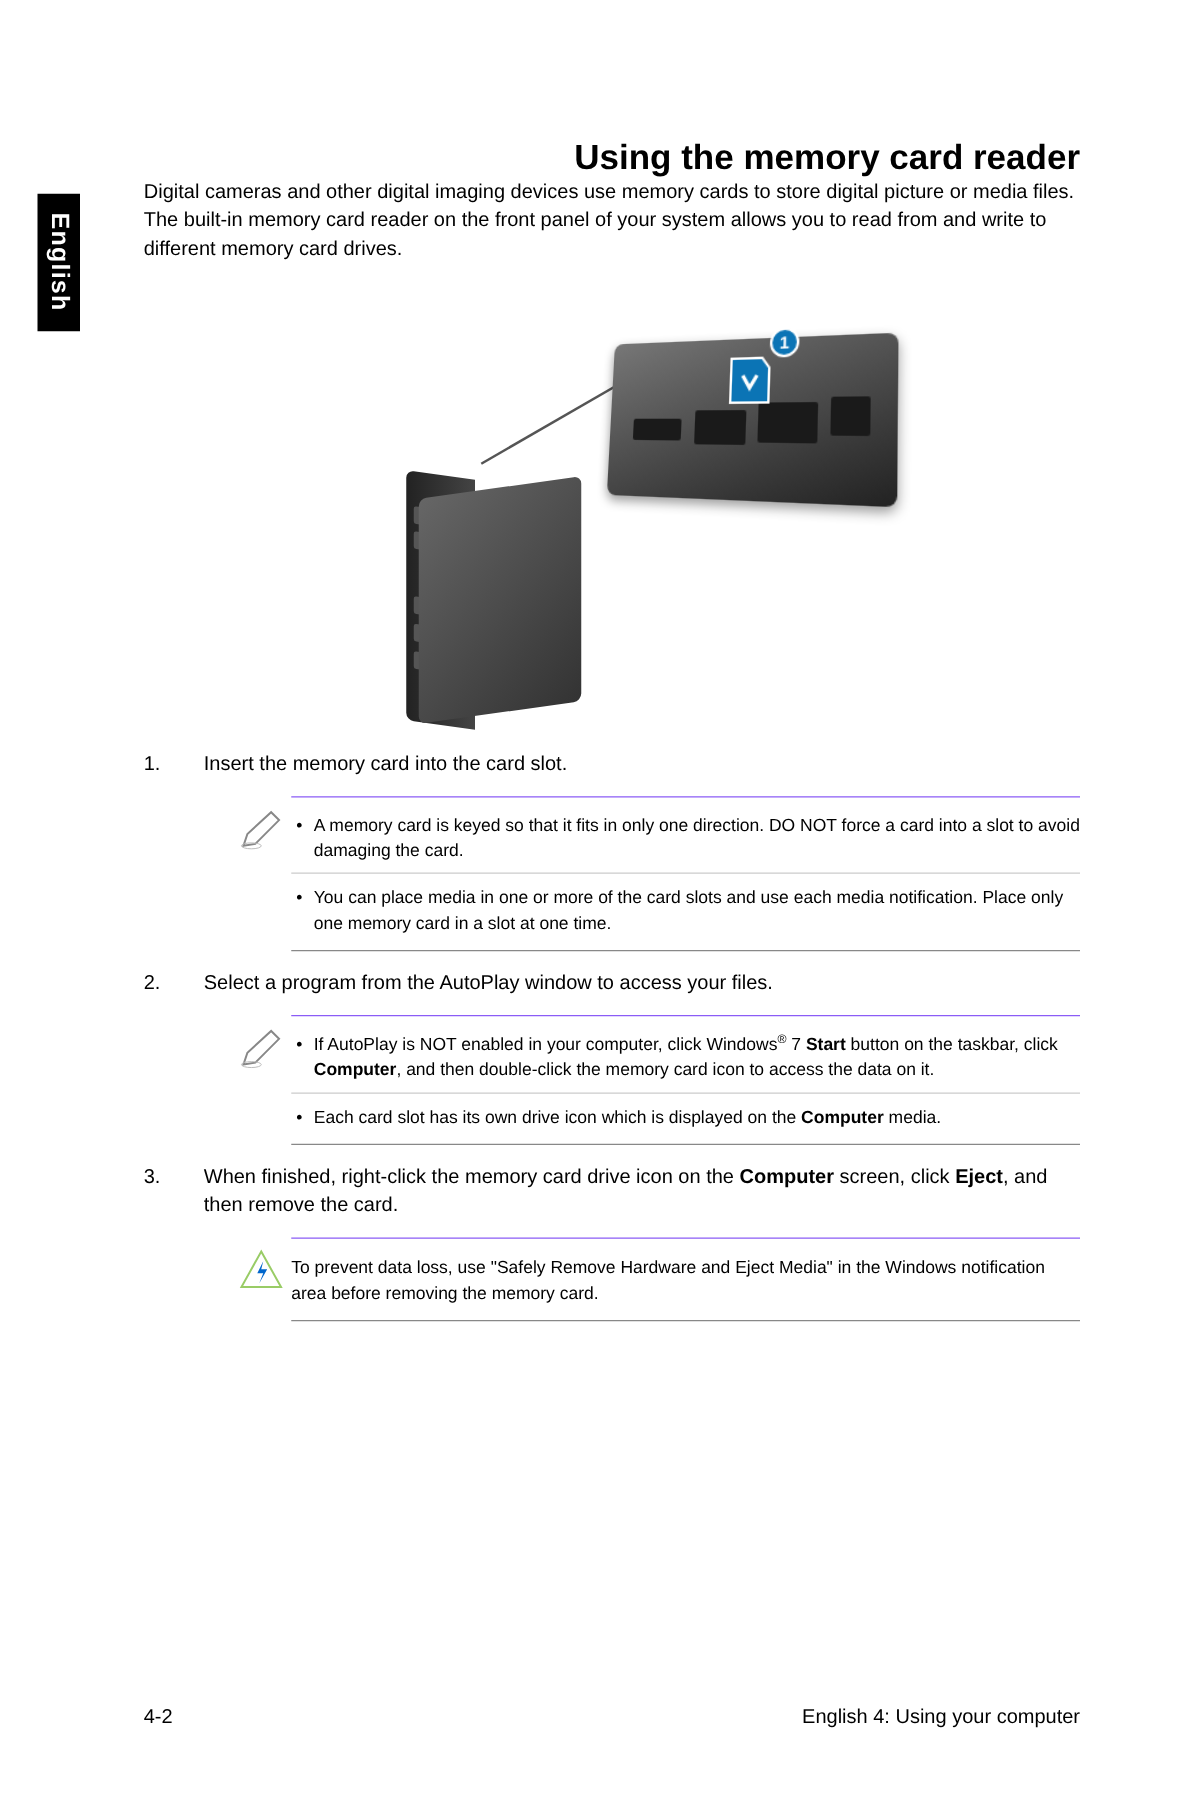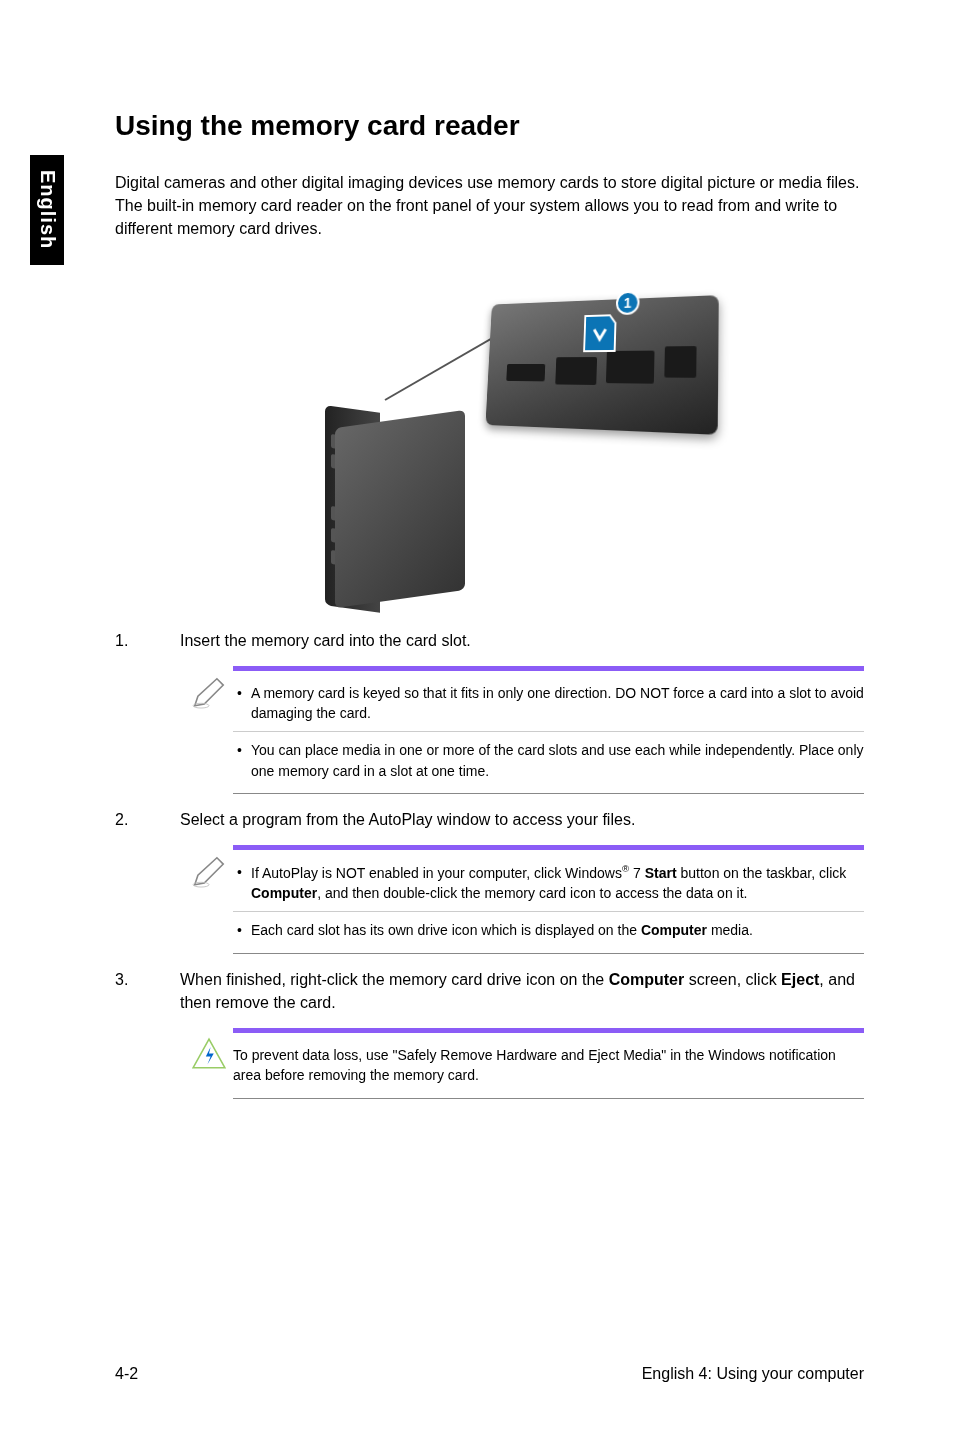--- a/index.html
+++ b/index.html
@@ -15,21 +15,21 @@
       color: #fff;
       writing-mode: vertical-rl;
       text-orientation: mixed;
       font-weight: bold;
       font-size: 20px;
       display: flex;
       align-items: center;
       justify-content: center;
       letter-spacing: 1px;
     }
-    h1 { font-size: 28px; font-weight: bold; margin-bottom: 29px; }
+    h1 { font-size: 28px; font-weight: bold; margin-bottom: 0; text-align: right; }
     .intro { font-size: 16px; line-height: 1.45; margin-bottom: 28px; }
     .figure {
       width: 470px;
       height: 330px;
       margin: 0 auto 30px;
       position: relative;
     }
     .tower {
       position: absolute;
       left: 80px; top: 150px;
@@ -74,24 +74,24 @@
       font-weight: bold;
       font-size: 14px;
       display: flex;
       align-items: center;
       justify-content: center;
       border: 2px solid #fff;
     }
     h3.step-head { font-size: 16px; font-weight: bold; margin: 18px 0 14px; }
     .step { display: flex; font-size: 16px; line-height: 1.45; margin-bottom: 14px; }
     .step .num { width: 48px; flex-shrink: 0; }
-    .step .body { flex: 1; margin-left: 17px; }
+    .step .body { flex: 1; }
     .note-block { display: flex; margin: 6px 0 14px 70px; }
     .note-icon { width: 48px; flex-shrink: 0; display:flex; align-items:flex-start; justify-content:center; padding-top:8px; }
-    .note-body { flex: 1; border-top: 5px solid #8b5cf6; border-bottom: 1px solid #888; padding: 8px 0; }
+    .note-body { flex: 1; border-top: 1px solid #8b5cf6; border-bottom: 1px solid #888; padding: 8px 0; }
     .note-body ul { list-style: none; }
     .note-body li { position: relative; padding: 4px 0 4px 18px; font-size: 14px; line-height: 1.45; }
     .note-body li::before { content: "•"; position: absolute; left: 4px; }
     .note-body li + li { border-top: 1px solid #ccc; margin-top: 4px; padding-top: 8px; }
     .note-body p { font-size: 14px; line-height: 1.45; padding: 4px 0; }
     .icon-pencil svg, .icon-hand svg, .icon-bolt svg { width: 38px; height: 38px; }
     .footer { position: absolute; bottom: 55px; left: 115px; right: 90px; display: flex; justify-content: space-between; font-size: 16px; }
     sup { font-size: 0.7em; }
     b { font-weight: bold; }
     .note-stack .note-block + .note-block { margin-top: 8px; }
@@ -137,21 +137,21 @@
   <div class="note-block">
     <div class="note-icon icon-pencil">
       <svg viewBox="0 0 48 48">
           <path d="M6 40 L10 28 L34 6 L42 14 L18 38 Z" fill="none" stroke="#888" stroke-width="2"></path>
           <ellipse cx="14" cy="40" rx="10" ry="3" fill="none" stroke="#bbb"></ellipse>
         </svg>
     </div>
     <div class="note-body">
       <ul>
         <li>A memory card is keyed so that it fits in only one direction. DO NOT force a card into a slot to avoid damaging the card.</li>
-        <li>You can place media in one or more of the card slots and use each while independently. Place only one memory card in a slot at one time.</li>
+        <li>You can place media in one or more of the card slots and use each media notification. Place only one memory card in a slot at one time.</li>
       </ul>
     </div>
   </div>
 
   <div class="step">
     <div class="num">2.</div>
     <div class="body">Select a program from the AutoPlay window to access your files.</div>
   </div>
 
   <div class="note-block">

